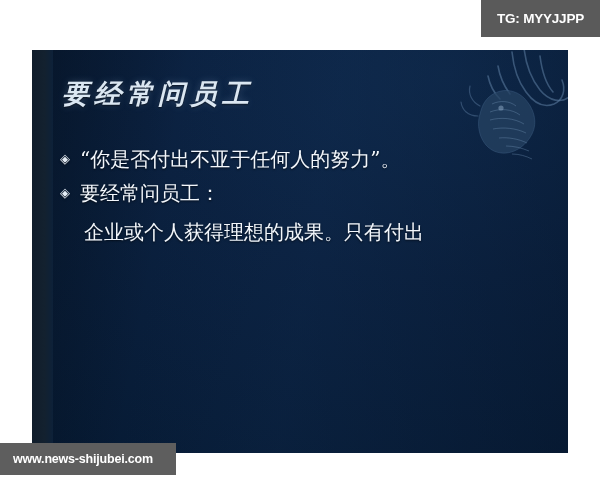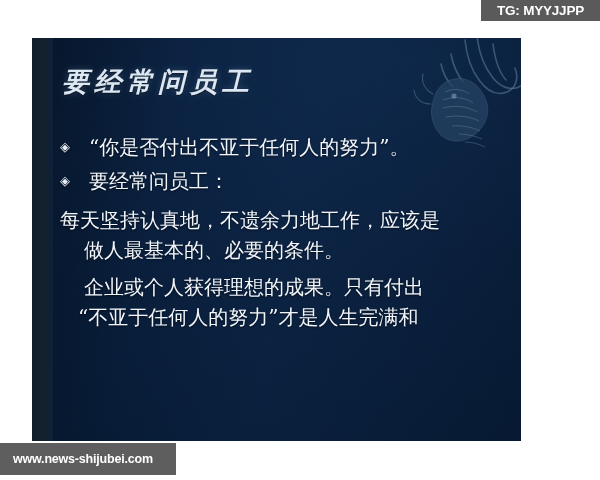--- a/index.html
+++ b/index.html
@@ -15,39 +15,39 @@
     overflow: hidden;
     font-family: "Liberation Sans", sans-serif;
   }
 
   
   .tg-badge {
     position: absolute;
     top: 0;
     left: 481px;
     width: 119px;
-    height: 21px;
+    height: 37px;
     background: #5a5a5a;
     color: #ffffff;
     font-family: "Liberation Sans", sans-serif;
     font-size: 13.5px;
     font-weight: bold;
     letter-spacing: -0.2px;
     display: flex;
     align-items: center;
     justify-content: center;
     z-index: 40;
   }
 
   
   .slide {
     position: absolute;
     left: 32px;
-    top: 38px;
-    width: 489px;
+    top: 50px;
+    width: 536px;
     height: 403px;
     overflow: hidden;
     background:
       radial-gradient(140% 120% at 78% 6%, #0f2a4d 0%, #0b2140 42%, #061a33 100%);
   }
   
   .slide-sheen {
     position: absolute;
     inset: 0;
     background: linear-gradient(100deg,
@@ -117,21 +117,20 @@
     font-size: 13px;
     color: #e6eef7;
     line-height: 1;
     position: relative;
     top: -3px;
     text-align: left;
   }
   .bullet-text {
     flex: 1 1 auto;
     white-space: nowrap;
-    margin-left: 9px;
   }
 
   .para {
     font-size: 20px;
     line-height: 1.52;
     margin-top: 6px;
     padding-left: 4px;
     text-indent: 0;
   }
   .para .cont {
@@ -211,28 +210,23 @@
     <div class="bullet-line">
       <span class="bullet-mark">◈</span>
       <span class="bullet-text">“你是否付出不亚于任何人的努力”。</span>
     </div>
 
     <div class="bullet-line">
       <span class="bullet-mark">◈</span>
       <span class="bullet-text">要经常问员工：</span>
     </div>
 
-    <div class="para">
-      <span>每天坚持认真地，不遗余力地工作，应该是</span>
-      <span class="cont">做人最基本的、必要的条件。</span>
-    </div>
 
     <div class="para">
       <span class="cont">企业或个人获得理想的成果。只有付出</span>
-      <span class="cont deep">“不亚于任何人的努力”才是人生完满和</span>
     </div>
 
   </div>
 </div>
 
 <div class="watermark">
   <span>www.news-shijubei.com</span>
 </div>
 
 </body></html>

